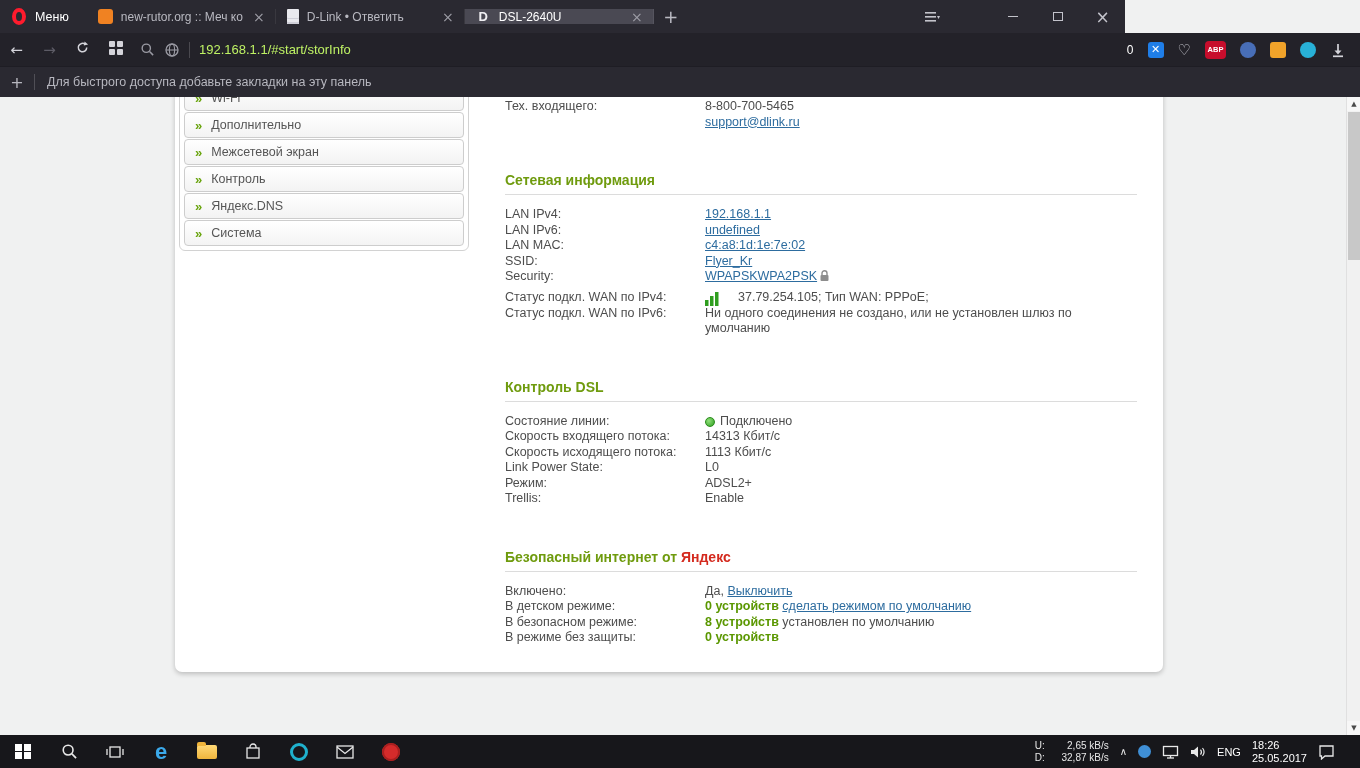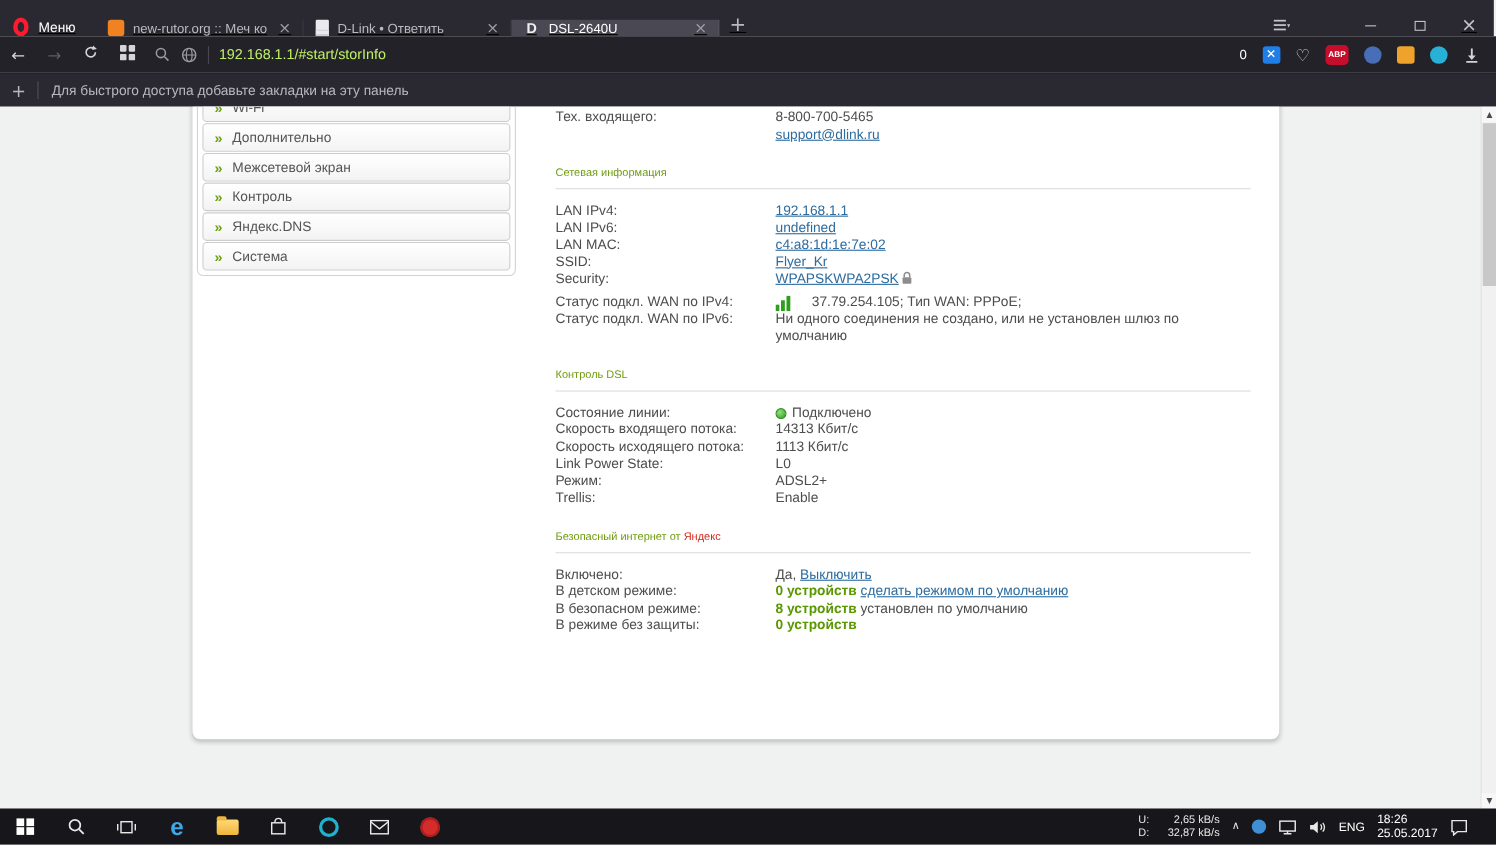--- a/index.html
+++ b/index.html
@@ -1,22 +1,22 @@
 <!DOCTYPE html>
 <html><head>
 <meta charset="utf-8">
 <style>
   * { margin:0; padding:0; box-sizing:border-box; }
   html,body { width:1360px; height:768px; }
   body { position:relative; overflow:hidden; background:#f0f1f1;
          font-family:"Liberation Sans","DejaVu Sans",sans-serif; }
 
   
-  #tabbar { position:absolute; left:0; top:0; width:1358px; height:33px;
-            background:#2a2931; display:flex; align-items:flex-end;text-decoration:underline; }
+  #tabbar { position:absolute; left:0; top:0; width:1125px; height:33px;
+            background:#2a2931; display:flex; align-items:center; }
   #menu-btn { display:flex; align-items:center; gap:9px; padding:0 18px 0 12px;
               color:#fff; font-size:12.5px; cursor:default; }
   .o-logo { width:14px; height:17px; border:4px solid #ff1b2d; border-radius:50%; }
   .o-logo.sm { width:13px; height:16px; border-width:3.5px; }
   .tab { width:189px; display:flex; align-items:center; gap:8px; padding:0 8px 0 11px;
          color:#b9b9c1; font-size:12px; border-right:1px solid rgba(255,255,255,.07); }
   .tab.active { background:#4a4953; color:#fff; }
   .tab .title { flex:1; white-space:nowrap; overflow:hidden; }
   .tab .close { color:#9d9da6; font-size:14px; line-height:14px; padding:0 2px; font-family:"DejaVu Sans",sans-serif; }
   .fav { width:15px; height:15px; flex-shrink:0; display:flex; align-items:center; justify-content:center; }
@@ -73,21 +73,21 @@
                background:linear-gradient(#ffffff,#f3f3f3); display:flex; align-items:center;
                gap:9px; padding:0 10px; color:#555; font-size:12.5px; }
   .side-item:last-child { margin-bottom:0; }
   .side-item .chev { color:#69a40d; font-weight:bold; font-size:13px; }
 
   #main { position:absolute; left:330px; top:0; width:632px; padding-top:26px;
           color:#4d4d4d; font-size:12.5px; }
   .row { display:flex; line-height:15.5px; }
   .row .lbl { width:200px; flex-shrink:0; }
   a.lnk { color:#2d6c9f; text-decoration:underline; cursor:pointer; }
-  .sec-title { margin-top:19px; font-size:10px; font-weight:normal; color:#6f9b0e; line-height:17px; }
+  .sec-title { margin-top:42px; font-size:14px; font-weight:bold; color:#6f9b0e; line-height:17px; }
   .sec-title .brand { color:#d42a1e; }
   .sec-rule { border:none; border-top:1px solid #dcdcdc; margin:5px 0 12px 0; height:0; }
   .green-b { color:#5a9700; font-weight:bold; }
   .val.narrow { max-width:368px; }
   .wan-row { min-height:21px; align-items:flex-end; }
   .wan-val { display:flex; align-items:flex-end; gap:19px; }
   .status-dot { display:inline-block; width:10px; height:10px; border-radius:50%;
                 background:radial-gradient(circle at 35% 35%, #90e07b, #2f9e1f);
                 border:1px solid #2a8c1c; vertical-align:-2px; margin-right:5px; }
   .lock-icon { vertical-align:-2px; margin-left:2px; }

